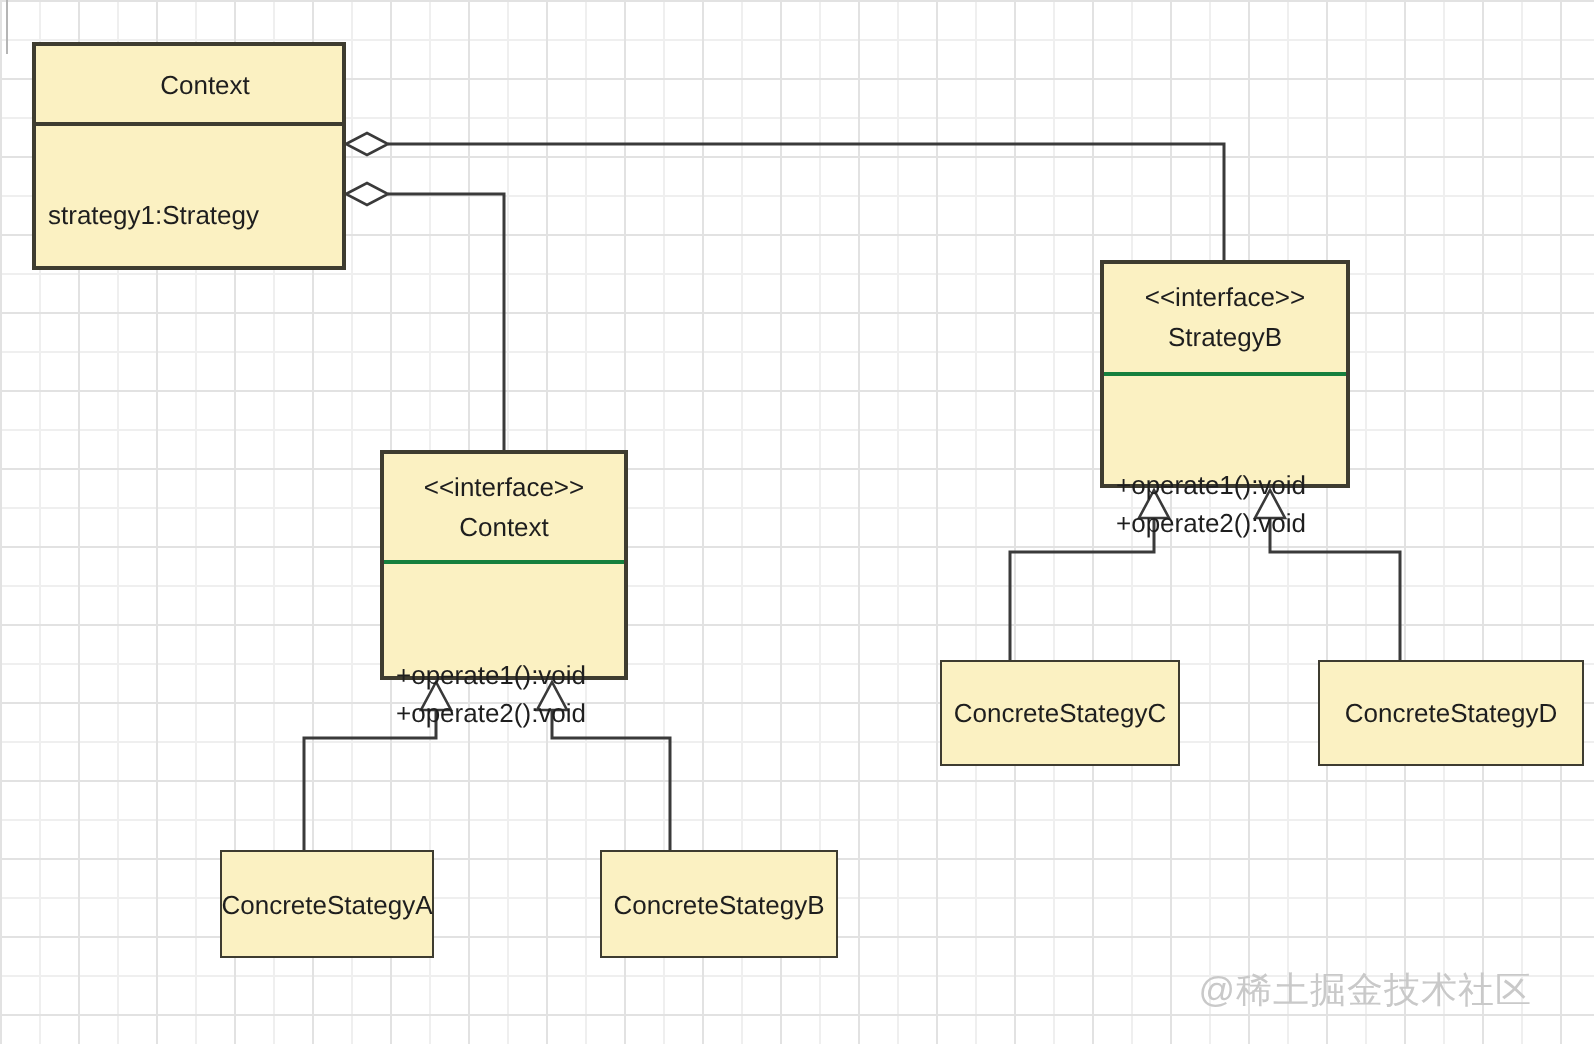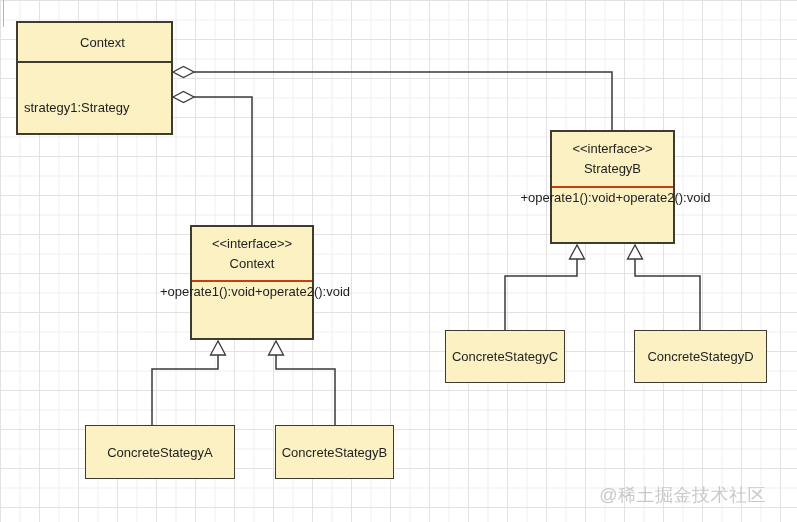--- a/index.html
+++ b/index.html
@@ -40,51 +40,53 @@
     justify-content: center;
     border-bottom: 2px solid #3e3c30;
     padding-left: 16px;
   }
   .uml-header2 {
     display: flex;
     flex-direction: column;
     align-items: center;
     justify-content: center;
     line-height: 20px;
-    border-bottom: 2px solid #c2410c;
+    border-bottom: 2px solid #15803d;
   }
   .uml-attrs {
     display: flex;
     flex-direction: column;
     justify-content: center;
     padding-left: 6px;
     line-height: 20px;
   }
   .uml-methods {
     display: flex;
-    flex-direction: row;
+    flex-direction: column;
     justify-content: center;
     padding-left: 6px;
     line-height: 19px;
+    margin-top: 38px;
   }
   .uml-single {
     display: flex;
     align-items: center;
     justify-content: center;
+    margin-left: 25px;
   }
   
   .box-context   { left: 16px;  top: 21px;  width: 157px; height: 114px; }
   .box-context .uml-attrs { height: 90px; gap: 42px; }
   .box-strategy  { left: 190px; top: 225px; width: 124px; height: 115px; }
   .box-strategy .uml-header2 { height: 53px; }
   .box-strategy .uml-methods { height: 54px; }
   .box-strategyb { left: 550px; top: 130px; width: 125px; height: 114px; }
   .box-strategyb .uml-header2 { height: 54px; }
   .box-strategyb .uml-methods { height: 52px; }
-  .box-ca { left: 85px;  top: 425px; width: 150px; height: 54px; }
+  .box-ca { left: 85px;  top: 425px; width: 107px; height: 54px; }
   .box-cb { left: 275px; top: 425px; width: 119px; height: 54px; }
   .box-cc { left: 445px; top: 330px; width: 120px; height: 53px; }
   .box-cd { left: 634px; top: 330px; width: 133px; height: 53px; }
   .watermark {
     position: absolute;
     right: 31px;
     bottom: 15px;
     font-size: 18px;
     color: #c9c9c9;
     letter-spacing: 0.5px;

